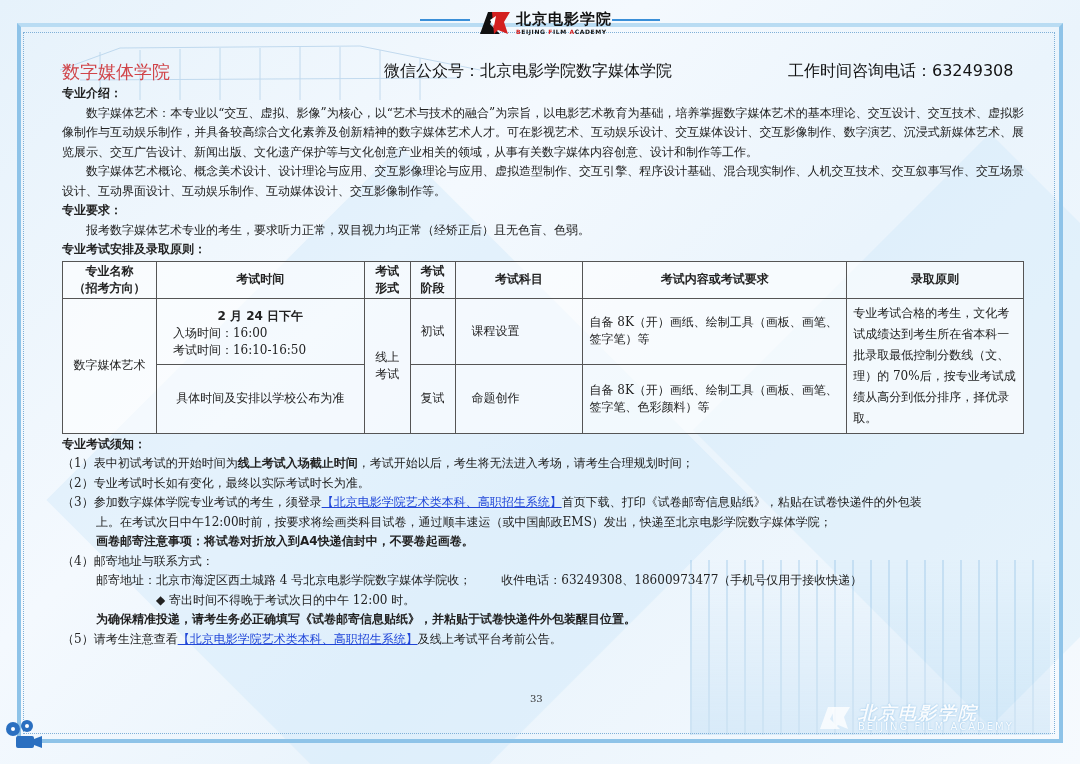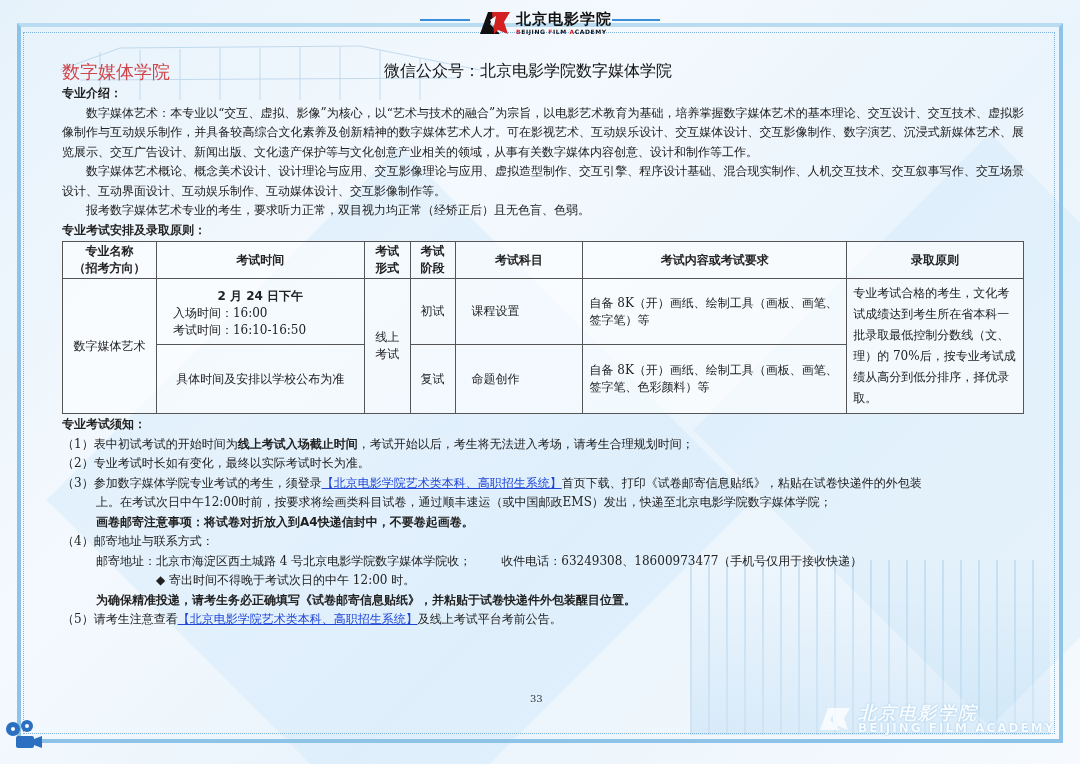--- a/index.html
+++ b/index.html
@@ -45,21 +45,21 @@
   table.exam td.small { padding:4px 6px; }
   .indent1 { padding-left:34px; }
   .indent2 { padding-left:94px; }
   .bold { font-weight:bold; font-family:"DejaVu Sans", sans-serif; }
   a.link { color:#2046d8; text-decoration:underline; }
 
   .page-num { position:absolute; left:530px; top:693px; font-size:10px; color:#333; }
 
   .footer-logo { position:absolute; left:818px; top:704px; display:flex; align-items:center; gap:6px; opacity:0.85; }
   .footer-logo .cn { color:#fff; font-size:18px; font-weight:bold; font-family:"DejaVu Serif", serif; font-style:italic; letter-spacing:2px; text-shadow:0 0 2px #7fb8e4; }
-  .footer-logo .en { color:#fff; font-size:12px; font-weight:bold; font-family:"DejaVu Sans", sans-serif; letter-spacing:2px; text-shadow:0 0 2px #7fb8e4; }
+  .footer-logo .en { color:#fff; font-size:10px; font-weight:normal; font-family:"DejaVu Sans", sans-serif; letter-spacing:2px; text-shadow:0 0 2px #7fb8e4; }
   .campus { position:absolute; left:690px; top:560px; width:360px; height:175px; opacity:0.28;
     background: repeating-linear-gradient(90deg, #7ab4e0 0 2px, transparent 2px 18px), linear-gradient(180deg, transparent 0%, #9ccbee 100%); }
   .camera { position:absolute; left:4px; top:720px; width:40px; height:36px; }
 </style>
 </head>
 <body>
 
 <div class="bg-shape1"></div>
 <div class="bg-shape2"></div>
 <div class="campus"></div>
@@ -86,26 +86,28 @@
   <g stroke="#6fa6d4" fill="none" stroke-width="1">
     <path d="M0,30 L60,8 L300,6 L420,30"></path>
     <path d="M40,12 L40,60 M80,10 L80,60 M120,9 L120,60 M160,8 L160,60 M200,8 L200,60 M240,7 L240,60 M280,7 L280,60 M320,10 L320,60 M360,18 L360,60"></path>
     <path d="M20,40 L400,38"></path>
   </g>
 </svg>
 
 <div class="title-row">
   <span class="title-main">数字媒体学院</span>
   <span class="title-wechat">微信公众号：北京电影学院数字媒体学院</span>
+  <span class="title-phone">工作时间咨询电话：63249308</span>
 </div>
 
 <div class="content">
   <div class="section-label">专业介绍：</div>
   <div class="para">数字媒体艺术：本专业以“交互、虚拟、影像”为核心，以“艺术与技术的融合”为宗旨，以电影艺术教育为基础，培养掌握数字媒体艺术的基本理论、交互设计、交互技术、虚拟影像制作与互动娱乐制作，并具备较高综合文化素养及创新精神的数字媒体艺术人才。可在影视艺术、互动娱乐设计、交互媒体设计、交互影像制作、数字演艺、沉浸式新媒体艺术、展览展示、交互广告设计、新闻出版、文化遗产保护等与文化创意产业相关的领域，从事有关数字媒体内容创意、设计和制作等工作。</div>
   <div class="para">数字媒体艺术概论、概念美术设计、设计理论与应用、交互影像理论与应用、虚拟造型制作、交互引擎、程序设计基础、混合现实制作、人机交互技术、交互叙事写作、交互场景设计、互动界面设计、互动娱乐制作、互动媒体设计、交互影像制作等。</div>
+  <div class="section-label">专业要求：</div>
   <div class="para">报考数字媒体艺术专业的考生，要求听力正常，双目视力均正常（经矫正后）且无色盲、色弱。</div>
   <div class="section-label">专业考试安排及录取原则：</div>
 
   <table class="exam">
     <colgroup>
       <col style="width:94px">
         <col style="width:208px">
         <col style="width:46px">
         <col style="width:45px">
         <col style="width:128px">

